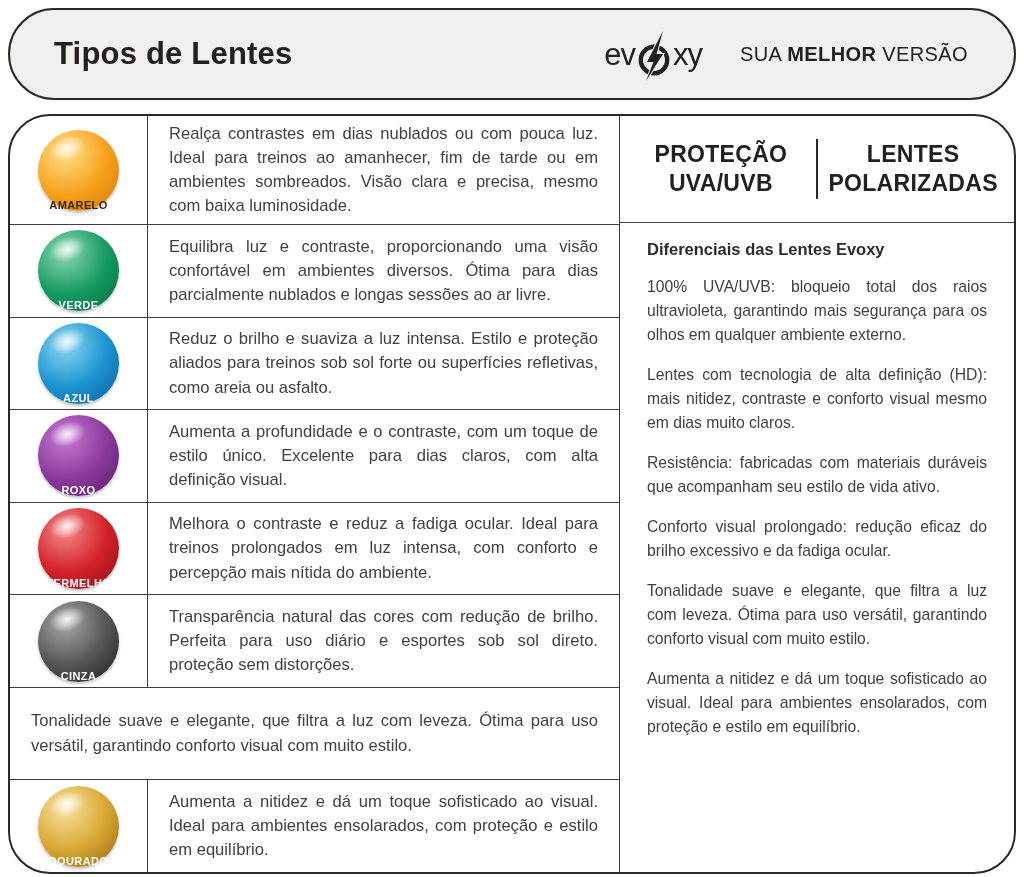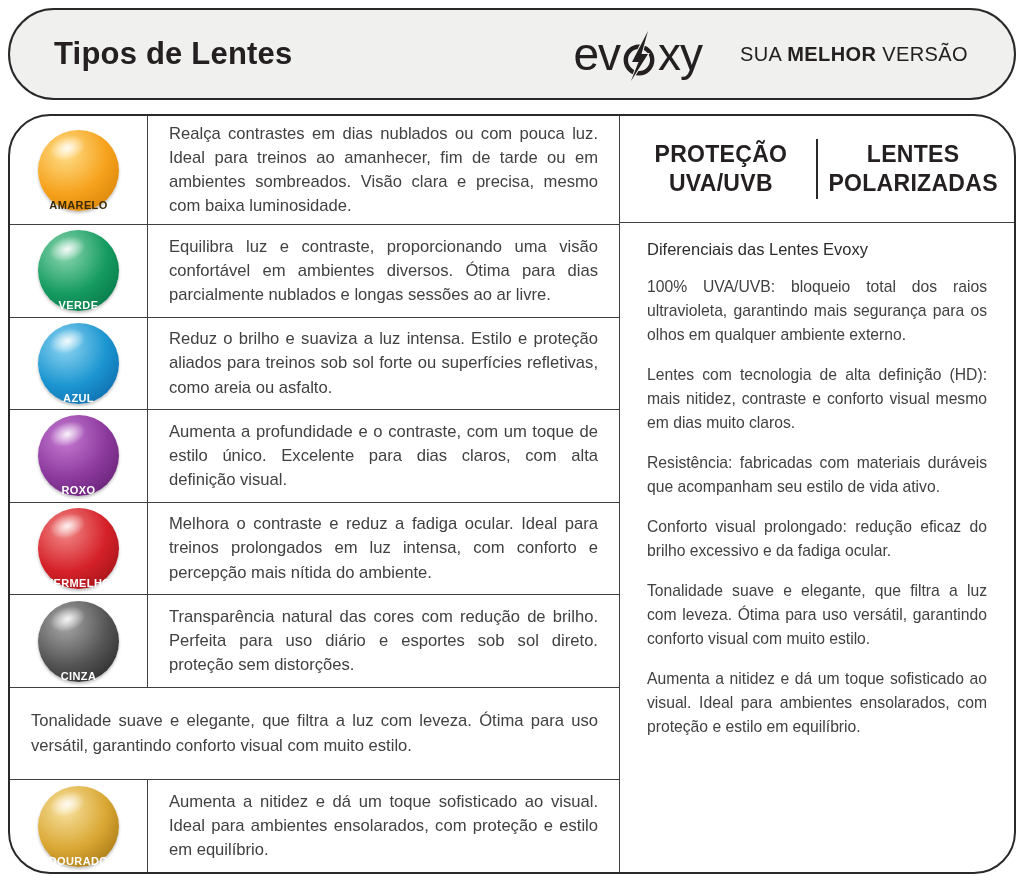--- a/index.html
+++ b/index.html
@@ -8,21 +8,21 @@
 
   
   .capsule{position:absolute;left:8px;right:8px;top:8px;height:92px;
            background:var(--header_bg,#f0f0ee);
            border:2px solid var(--line_strong,#2b2829);
            border-radius:50px;display:flex;align-items:center;
            padding:0 44px;box-sizing:border-box;}
   .doc-title{font-size:31px;font-weight:800;color:var(--title_text,#242021);
              letter-spacing:.2px;}
   .brand{display:flex;align-items:center;margin-left:auto;color:var(--title_text,#242021);}
-  .brand-txt{font-size:46px;font-weight:500;letter-spacing:-1px;line-height:1;}
+  .brand-txt{font-size:31px;font-weight:500;letter-spacing:-1px;line-height:1;}
   .brand-o{width:34px;height:50px;margin:0 2px;transform:translateY(2px);}
   .tagline{margin-left:38px;margin-right:2px;font-size:20px;color:var(--title_text,#242021);
            letter-spacing:.4px;white-space:nowrap;}
   .tagline .light{font-weight:400;}
   .tagline .bold{font-weight:800;}
 
   
   .panel{position:absolute;left:8px;right:8px;top:114px;bottom:3px;
          border:2px solid var(--line_strong,#2b2829);border-radius:42px;
          background:#fff;display:flex;overflow:hidden;box-sizing:border-box;}
@@ -48,21 +48,21 @@
         text-align:justify;}
 
   
   .right-panel{flex:1;display:flex;flex-direction:column;min-width:0;}
   .right-header{height:107px;flex:0 0 107px;border-bottom:1.5px solid var(--line,#3f3f3f);
         display:flex;align-items:center;justify-content:center;box-sizing:border-box;padding:0 6px;}
   .rh-block{flex:1;text-align:center;font-size:23px;font-weight:800;line-height:1.25;
         color:var(--title_text,#242021);letter-spacing:.3px;}
   .rh-divider{width:2.5px;height:60px;background:var(--line_strong,#2b2829);flex:0 0 2.5px;}
   .right-body{flex:1;padding:17px 27px 14px 27px;box-sizing:border-box;overflow:hidden;}
-  .right-body h3{margin:0 0 16px 0;font-size:16.5px;font-weight:400;color:#2d2b2c;}
+  .right-body h3{margin:0 0 16px 0;font-size:16.5px;font-weight:700;color:#2d2b2c;}
   .right-body p{margin:0 0 16px 0;font-size:15.7px;line-height:1.53;
         color:var(--body_text,#414042);text-align:justify;}
   .right-body p.last{margin-bottom:0;}
 </style>
 </head>
 <body>
 
 <div class="page">
 
   <header class="capsule">

